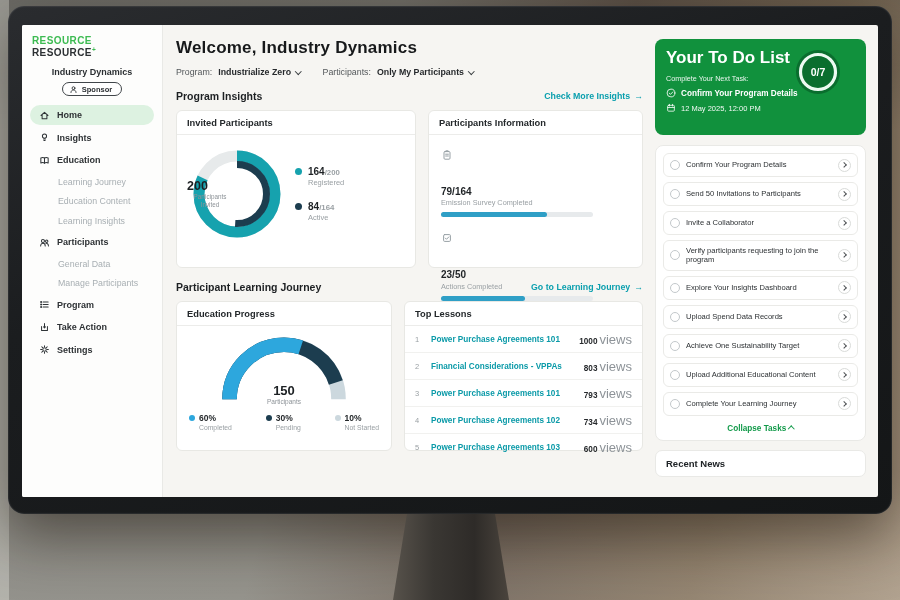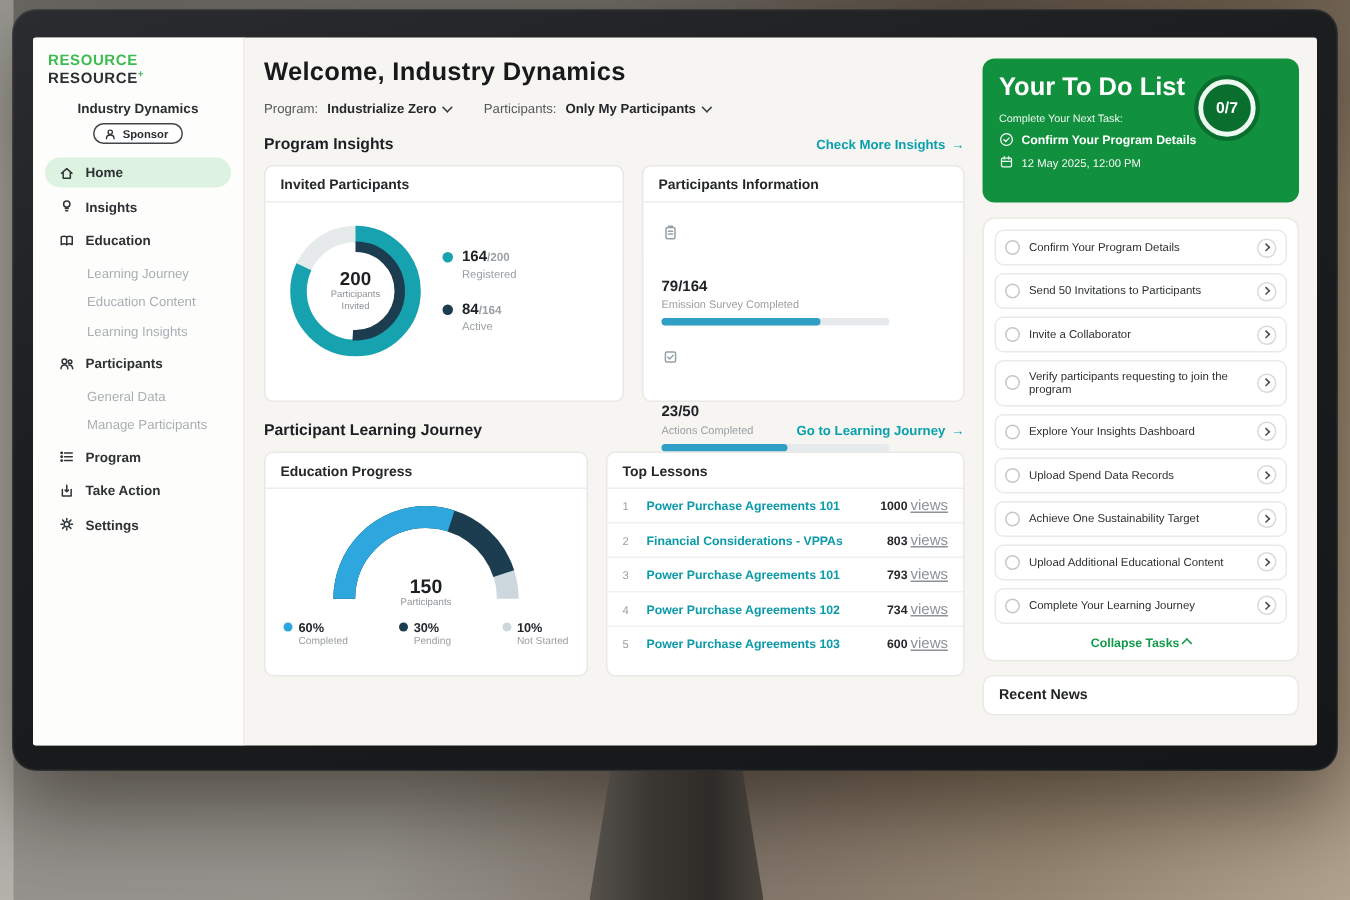--- a/index.html
+++ b/index.html
@@ -49,21 +49,21 @@
   .section-title { font-size:10.5px; font-weight:bold; color:#1d2023; }
   .tlink { font-size:8.8px; font-weight:bold; color:#0a9fae; display:flex; gap:4px; align-items:center; cursor:pointer; }
   .cards { display:flex; gap:12px; margin-top:8px; }
   .card { background:#fff; border:1px solid #e8e8e4; border-radius:6px; }
   .card-h { padding:7px 10px 6px; border-bottom:1px solid #ececea; font-size:9.3px; font-weight:bold; color:#24282b; }
 
   .card-a { width:240px; height:158px; }
   .body-a { display:flex; align-items:center; padding:9px 6px 6px 10px; gap:8px; }
   .donut-wrap { position:relative; width:100px; height:100px; flex:0 0 auto; }
   .donut { width:100px; height:100px; }
-  .donut-center { position:absolute; inset:0; display:flex; flex-direction:column; align-items:center; justify-content:center; text-align:center; }
+  .donut-center { position:absolute; inset:0; display:flex; flex-direction:column; align-items:flex-start; justify-content:center; text-align:center; }
   .donut-center .v { font-size:12.5px; font-weight:bold; color:#1c2023; }
   .donut-center .l { font-size:6.3px; color:#8d9398; width:46px; line-height:1.25; }
   .legend-a { display:flex; flex-direction:column; gap:14px; }
   .leg-item { display:flex; gap:6px; }
   .leg-dot { width:7px; height:7px; border-radius:50%; margin-top:2px; flex:0 0 auto; }
   .leg-val { font-size:10px; font-weight:bold; color:#1e2225; }
   .leg-val .tot { font-size:7.8px; color:#9aa0a4; }
   .leg-lab { font-size:7.5px; color:#9aa0a4; margin-top:1px; }
 
   .card-b { flex:1; height:158px; }
@@ -86,21 +86,21 @@
   .lc-dot { width:6px; height:6px; border-radius:50%; }
   .lc-pct { font-size:8.5px; font-weight:bold; color:#24282b; }
   .lc-lab { font-size:6.8px; color:#9aa0a4; margin-top:1px; margin-left:10px; }
 
   .card-d { flex:1; height:150px; }
   .lesson-row { display:flex; align-items:center; gap:8px; padding:5.5px 10px; border-bottom:1px solid #f1f1ef; }
   .lesson-row:last-child { border-bottom:none; }
   .rank { font-size:7.5px; color:#9aa0a4; width:8px; flex:0 0 auto; }
   .lesson-title { flex:1; font-size:8.2px; font-weight:bold; color:#0b9aa8; cursor:pointer; }
   .views { font-size:8.2px; color:#26292c; white-space:nowrap; }
-  .views .vs { color:#8d9398; margin-left:2px; font-size:10px;text-decoration:underline; }
+  .views .vs { color:#8d9398; margin-left:2px; font-size:13px; }
 
   
   .rightpanel { position:absolute; left:633px; top:0; bottom:0; width:223px; padding:14px 12px 0 0; }
   .todo-hero { position:relative; background:#11913d; border-radius:8px; padding:9px 11px; height:96px; color:#fff; }
   .todo-title { font-size:17px; font-weight:bold; }
   .todo-sub { font-size:7.2px; margin-top:6px; opacity:0.92; }
   .todo-next { display:flex; gap:5px; align-items:center; font-size:8.2px; font-weight:bold; margin-top:5px; }
   .todo-due { display:flex; gap:5px; align-items:center; font-size:7.5px; margin-top:5px; opacity:0.95; }
   .hero-circle { position:absolute; right:24px; top:9px; width:48px; height:48px; }
   .hero-circle .txt { position:absolute; inset:0; display:flex; align-items:center; justify-content:center; font-size:10.5px; font-weight:bold; color:#fff; }

